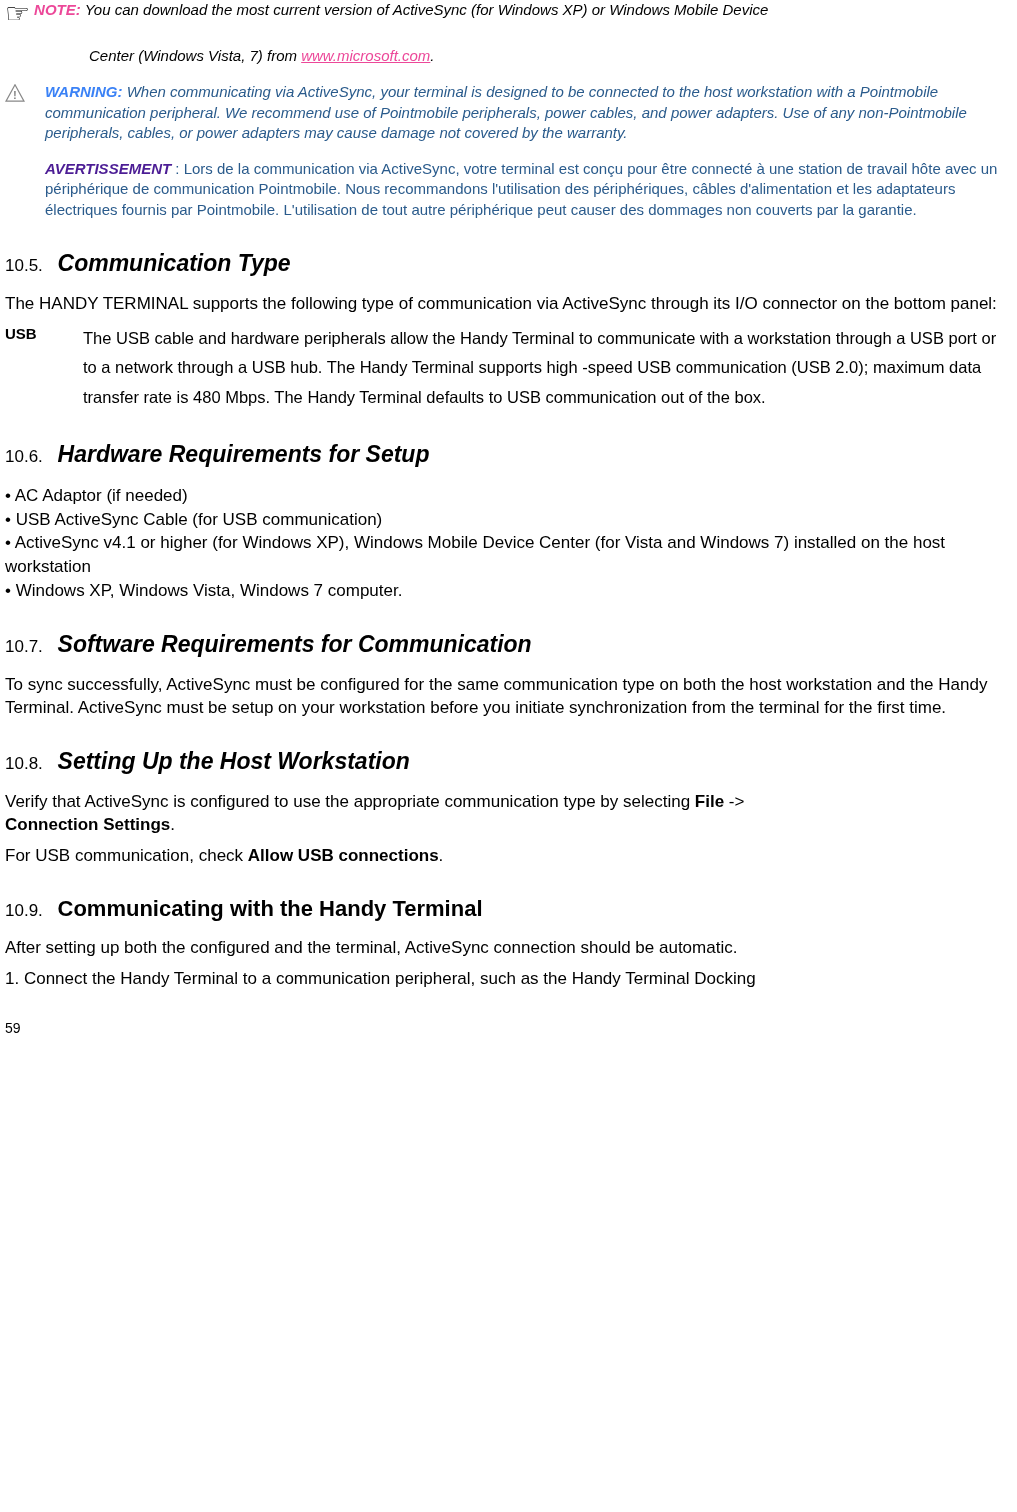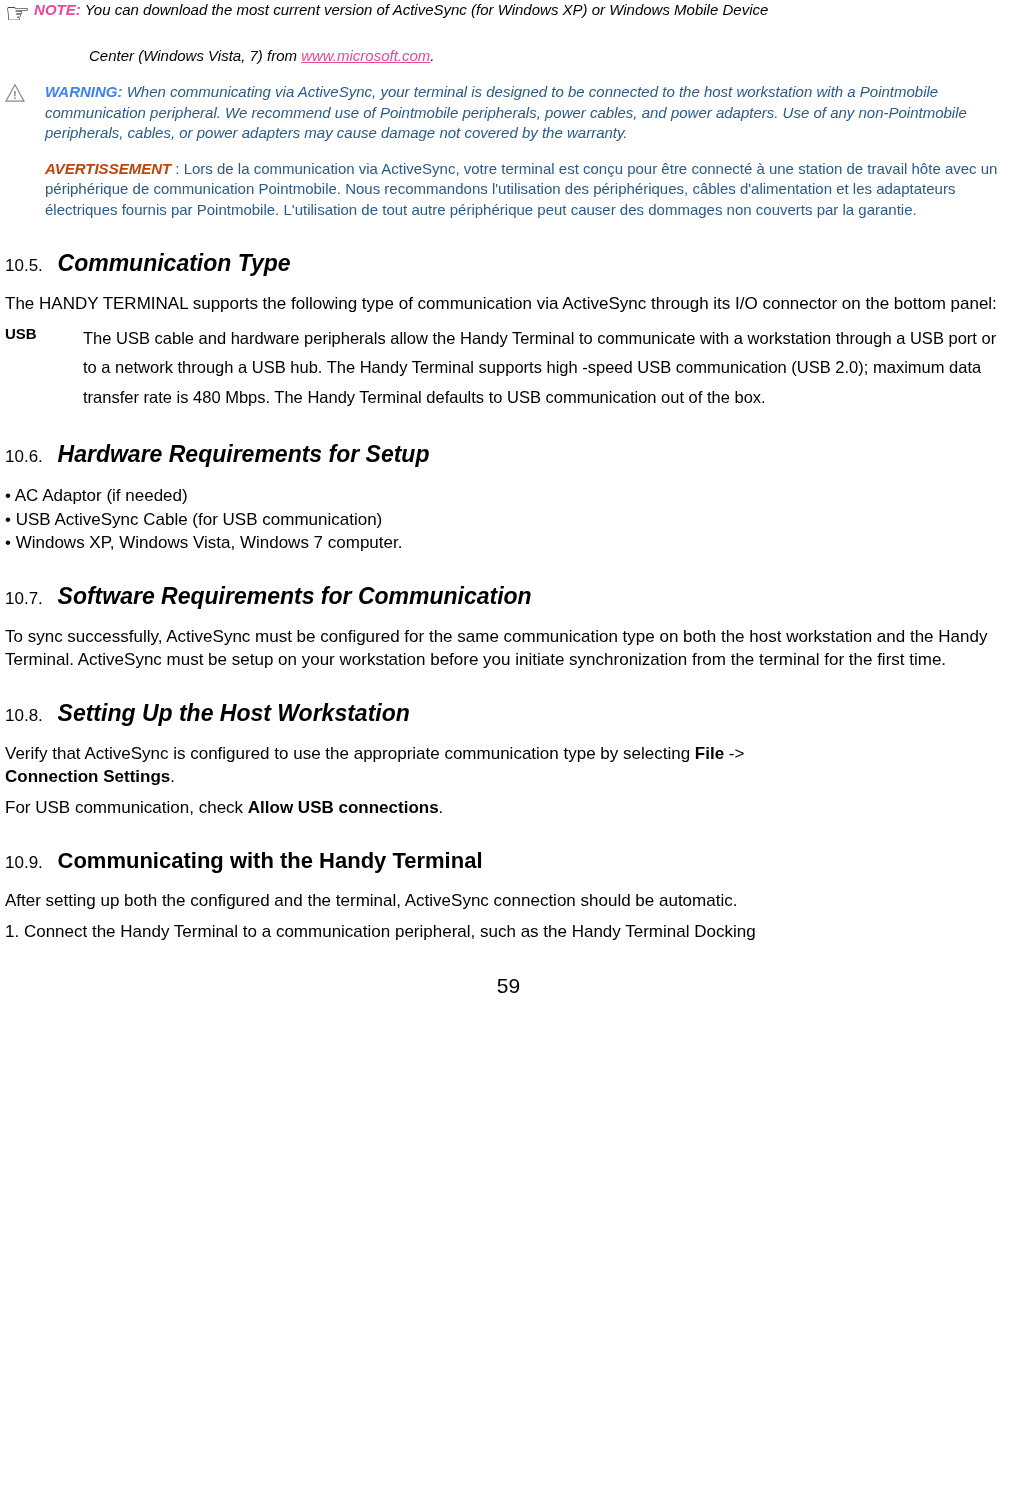--- a/index.html
+++ b/index.html
@@ -69,21 +69,21 @@
       margin-left: 40px;
       margin-top: 6px;
       margin-bottom: 28px;
       font-size: 15px;
       color: #2A5B8C;
       line-height: 1.35;
     }
     .avert-label {
       font-weight: bold;
       font-style: italic;
-      color: #c2410c;
+      color: #4c1d95;
     }
     .section-heading {
       margin-top: 26px;
       margin-bottom: 14px;
       margin-left: 0;
     }
     .sec-num {
       font-size: 17px;
       font-family: Verdana, Arial, sans-serif;
     }
@@ -119,22 +119,21 @@
     .usb-desc {
       font-size: 16.5px;
       line-height: 1.8;
     }
     .bullets {
       font-size: 17px;
       line-height: 1.4;
       margin-top: 4px;
     }
     .page-num {
-      text-align: center;
-      font-size: 21px;
+      font-size: 14px;
       margin-top: 28px;
     }
     strong { font-weight: bold; }
   </style>
 </head>
 <body>
 
 <div class="note-block">
   <span class="hand-icon">☞</span>
   <span class="note-text">
@@ -171,20 +170,21 @@
   <div class="usb-desc">The USB cable and hardware peripherals allow the Handy Terminal to communicate with a workstation through a USB port or to a network through a USB hub. The Handy Terminal supports high -speed USB communication (USB 2.0); maximum data transfer rate is 480 Mbps. The Handy Terminal defaults to USB communication out of the box.</div>
 </div>
 
 <div class="section-heading">
   <span class="sec-num">10.6.</span>
   <span class="sec-title">Hardware Requirements for Setup</span>
 </div>
 <div class="bullets">
   <div>• AC Adaptor (if needed)</div>
   <div>• USB ActiveSync Cable (for USB communication)</div>
+  <div>• ActiveSync v4.1 or higher (for Windows XP), Windows Mobile Device Center (for Vista and Windows 7) installed on the host workstation</div>
   <div>• Windows XP, Windows Vista, Windows 7 computer.</div>
 </div>
 
 <div class="section-heading">
   <span class="sec-num">10.7.</span>
   <span class="sec-title">Software Requirements for Communication</span>
 </div>
 <div class="body-text">To sync successfully, ActiveSync must be configured for the same communication type on both the host workstation and the Handy Terminal. ActiveSync must be setup on your workstation before you initiate synchronization from the terminal for the first time.</div>
 
 <div class="section-heading">

